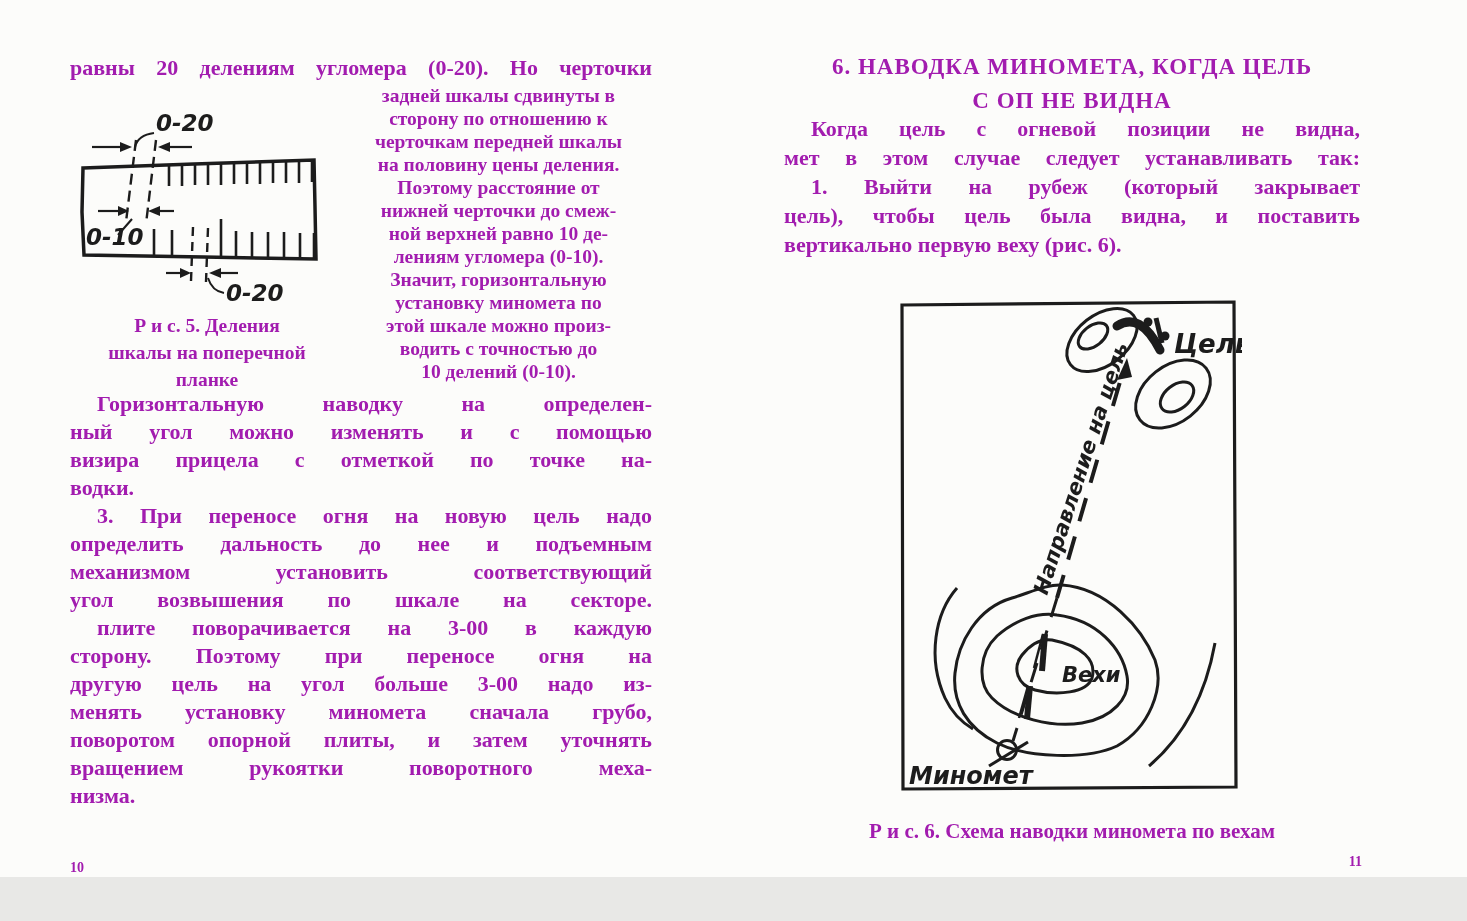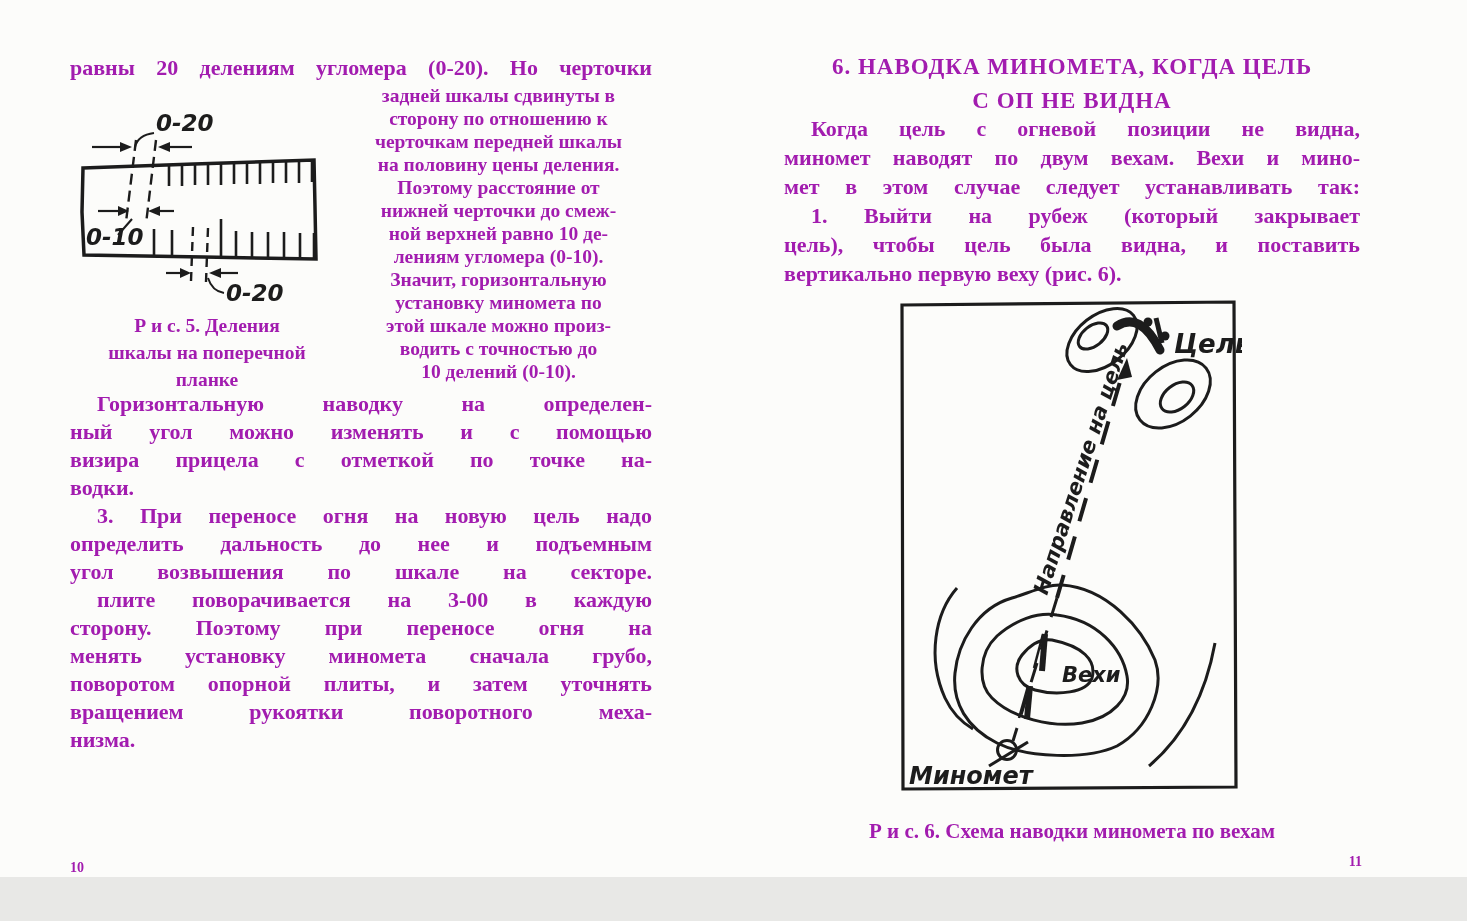--- a/index.html
+++ b/index.html
@@ -141,46 +141,47 @@
     <div class="abs left-paras" style="left:0;top:342px;width:582px;">
       <div class="lines ind1">
           <div class="jline">Горизонтальную наводку на определен-</div>
           <div class="jline">ный угол можно изменять и с помощью</div>
           <div class="jline">визира прицела с отметкой по точке на-</div>
           <div class="pline">водки.</div>
         </div>
       <div class="lines ind1">
           <div class="jline">3. При переносе огня на новую цель надо</div>
           <div class="jline">определить дальность до нее и подъемным</div>
+          <div class="jline">механизмом установить соответствующий</div>
           <div class="jline">угол возвышения по шкале на секторе.</div>
         </div>
       <div class="lines ind1">
           <div class="jline">плите поворачивается на 3-00 в каждую</div>
           <div class="jline">сторону. Поэтому при переносе огня на</div>
+          <div class="jline">другую цель на угол больше 3-00 надо из-</div>
           <div class="jline">менять установку миномета сначала грубо,</div>
           <div class="jline">поворотом опорной плиты, и затем уточнять</div>
           <div class="jline">вращением рукоятки поворотного меха-</div>
           <div class="pline">низма.</div>
         </div>
     </div>
 
     <div class="abs pagenum" style="left:0;top:812px;">10</div>
   </section>
 
   <section class="abs" style="left:784px;top:48px;width:576px;height:860px;">
 
     <h2 class="abs lines rp-head" style="left:0;top:2px;width:576px;margin:0;font-weight:700;">
         <div class="cline">6. НАВОДКА МИНОМЕТА, КОГДА ЦЕЛЬ</div>
         <div class="cline">С ОП НЕ ВИДНА</div>
       </h2>
 
     <div class="abs rp-paras" style="left:0;top:66px;width:576px;">
       <div class="lines ind1">
           <div class="jline">Когда цель с огневой позиции не видна,</div>
-          <div class="jline">миномет наводят по двум вехам. Вехи и мино-</div>
           <div class="jline">мет в этом случае следует устанавливать так:</div>
         </div>
       <div class="lines ind1">
           <div class="jline">1. Выйти на рубеж (который закрывает</div>
           <div class="jline">цель), чтобы цель была видна, и поставить</div>
           <div class="pline">вертикально первую веху (рис. 6).</div>
         </div>
     </div>
 
     <figure class="abs" style="left:113px;top:250px;width:345px;height:495px;margin:0;">

